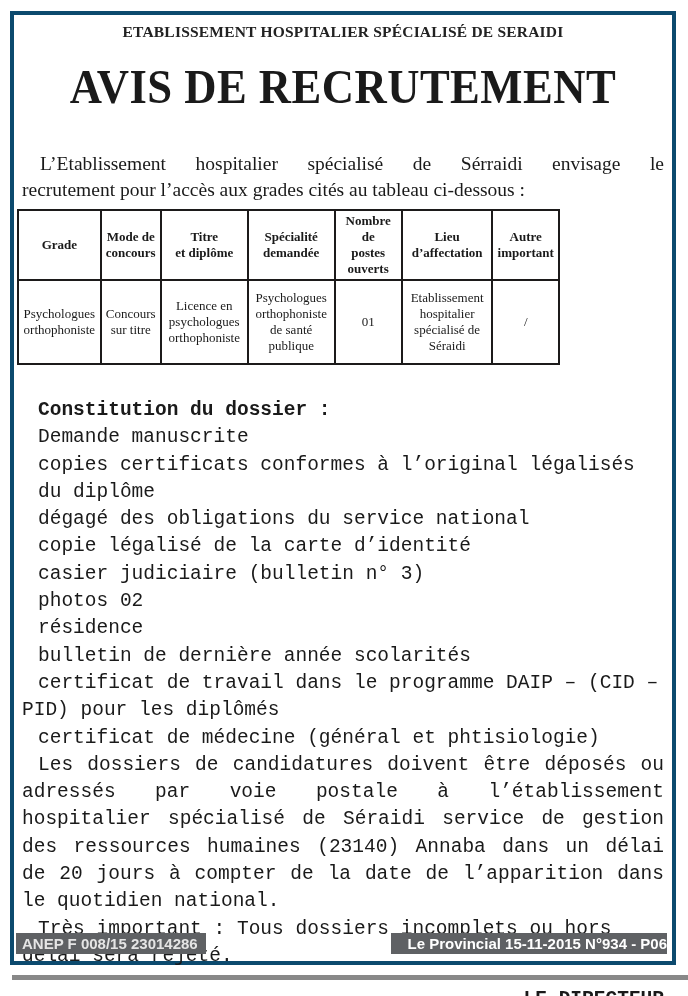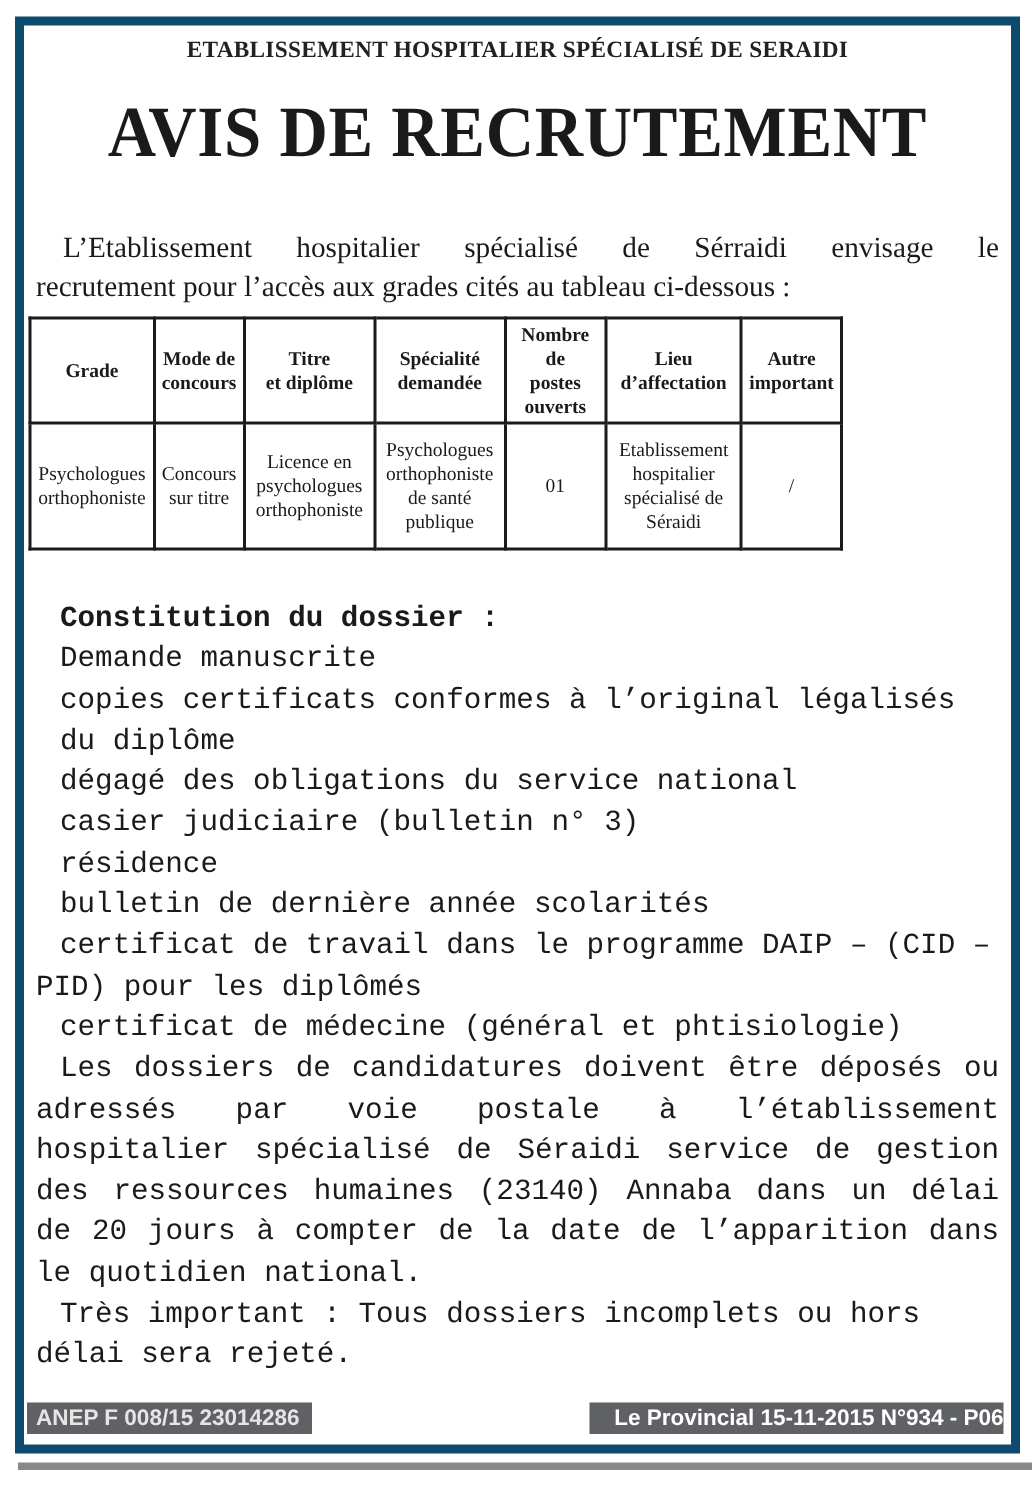--- a/index.html
+++ b/index.html
@@ -1,19 +1,19 @@
 <!DOCTYPE html>
 <html><head>
   <meta charset="utf-8">
   <style>
     html, body { margin: 0; padding: 0; background: #ffffff; }
     body { width: 688px; height: 996px; position: relative; overflow: hidden;
            font-family: "Liberation Serif", "DejaVu Serif", serif; color: #1a1a1a; }
     .frame { position: absolute; left: 10px; top: 11px; width: 658px; height: 946px;
-             border: 6px solid #0c4a6e; background: #fff; }
+             border: 4px solid #0c4a6e; background: #fff; }
     .org { position: absolute; left: 0; right: 0; top: 8px; text-align: center;
            font-weight: bold; font-size: 15.5px; letter-spacing: 0.2px; color: #222; }
     .title { position: absolute; left: 0; right: 0; top: 48px; text-align: center;
              font-weight: bold; font-size: 48px; letter-spacing: 0.5px; transform: scaleX(0.93);
              color: #1a1a1a; line-height: 1; }
     .intro { position: absolute; left: 8px; right: 8px; top: 136px; font-size: 19.5px;
              line-height: 26px; text-align: justify; }
     .intro p { margin: 0; text-indent: 18px; text-align-last: left; }
     table.grid { position: absolute; left: 3px; top: 194px; width: 543px; border-collapse: collapse;
                  font-size: 13px; line-height: 16px; }
@@ -80,21 +80,23 @@
         <td>/</td>
       </tr>
     </tbody>
   </table>
 
   <div class="dossier">
     <div class="head">Constitution du dossier :</div>
     <div class="item">Demande manuscrite</div>
     <div class="item">copies certificats conformes à l’original légalisés du diplôme</div>
     <div class="item">dégagé des obligations du service  national</div>
+    <div class="item">copie légalisé de la carte d’identité</div>
     <div class="item">casier judiciaire (bulletin n° 3)</div>
+    <div class="item">photos 02</div>
     <div class="item">résidence</div>
     <div class="item">bulletin de dernière année scolarités</div>
     <div class="item wrap">certificat de travail dans le programme DAIP – (CID – PID) pour les diplômés</div>
     <div class="item">certificat de médecine (général et phtisiologie)</div>
     <div class="para">Les dossiers de candidatures doivent être déposés ou adressés par voie postale à l’établissement hospitalier spécialisé de Séraidi service de gestion des ressources humaines (23140) Annaba dans un délai de 20 jours à compter de la date de l’apparition dans le quotidien national.</div>
     <div class="para-last">Très important : Tous dossiers incomplets ou hors délai sera rejeté.</div>
     <div class="signature">LE DIRECTEUR</div>
   </div>
 
   <div class="foot-left">ANEP F 008/15 23014286</div>

